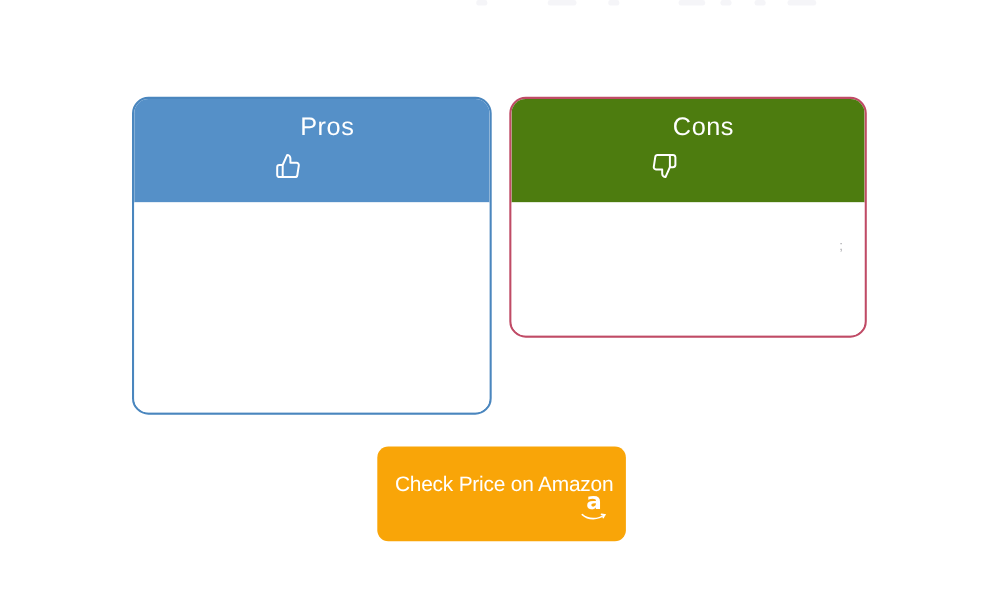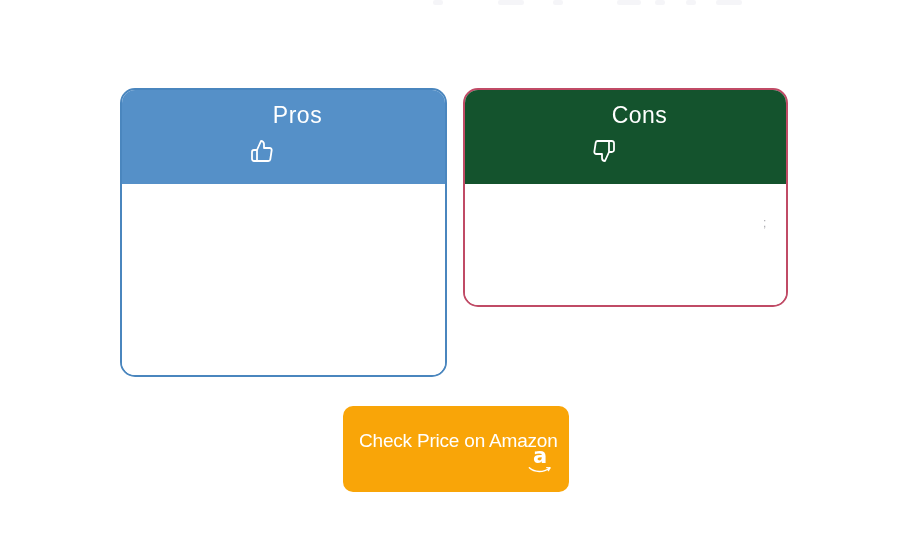--- a/index.html
+++ b/index.html
@@ -35,21 +35,21 @@
     left: 463px; top: 88px; width: 325px; height: 219px;
     border: 2px solid #c04b66;
   }
   .card-header {
     height: 94px;
     display: flex; flex-direction: column; align-items: center;
     color: #ffffff;
     text-align: right;
   }
   .pros .card-header { background: #5590c8; }
-  .cons .card-header { background: #14532d; }
+  .cons .card-header { background: #4d7c0f; }
   .card-title {
     margin-top: 12px;
     font-size: 23px;
     letter-spacing: .5px;
     transform: translateX(14px);
     font-weight: 400;
   }
   .thumb-wrap {
     margin-top: 10px;
     transform: translateX(-22px);

